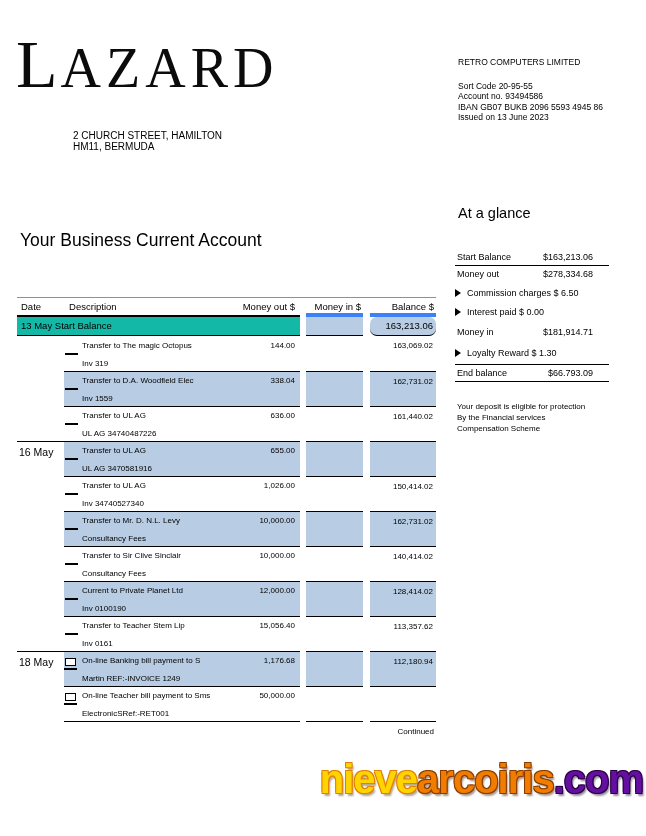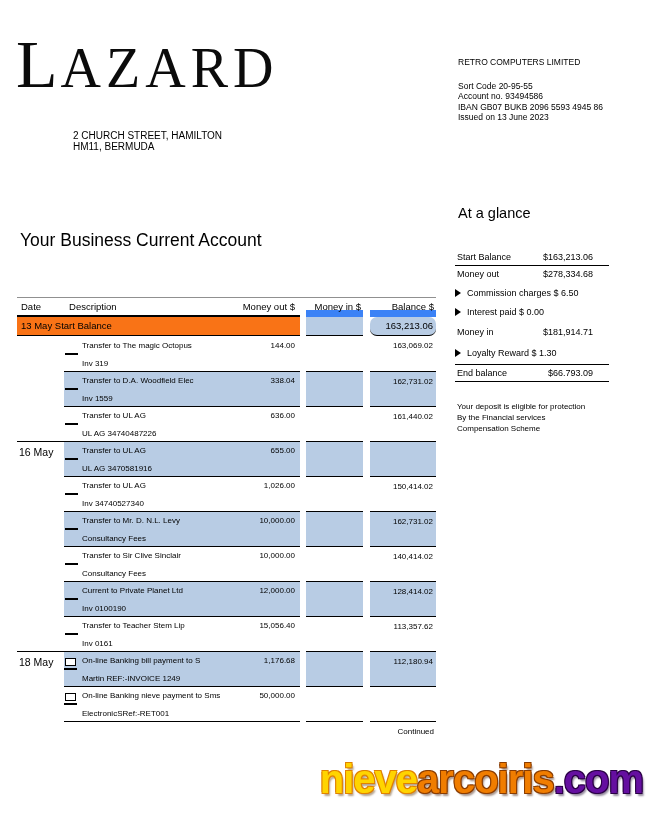--- a/index.html
+++ b/index.html
@@ -24,25 +24,25 @@
   .trow, .thead, .tbottom { display:flex; width:419px; }
   .c-main { width:283px; position:relative; }
   .gap1 { width:6px; } .gap2 { width:7px; }
   .c-in  { width:57px; font-size:8px; }
   .c-bal { width:66px; font-size:8px; text-align:right; }
 
   .thead { border-top:1px solid #909090; height:20px; }
   .thead .c-main { display:flex; align-items:center; border-bottom:2px solid #000; font-size:9.5px; }
   .h-date { margin-left:4px; } .h-desc { margin-left:28px; }
   .h-out  { margin-left:auto; margin-right:5px; }
-  .thead .c-in, .thead .c-bal { border-bottom:7px solid #3b82f6; font-size:9.5px; text-align:right; line-height:18px; padding-right:2px; }
+  .thead .c-in, .thead .c-bal { border-bottom:4px solid #3b82f6; font-size:9.5px; text-align:right; line-height:18px; padding-right:2px; }
   .thead .c-bal { padding-right:2px; }
 
   .start-row { height:19px; }
-  .start-row .c-main { background:#f97316; border-bottom:1px solid #000; font-size:9.5px; line-height:18px; padding-left:4px; }
+  .start-row .c-main { background:#14b8a6; border-bottom:1px solid #000; font-size:9.5px; line-height:18px; padding-left:4px; }
   .start-row .c-in  { background:#b8cce4; border-bottom:1px solid #000; }
   .start-row .c-bal { background:#b8cce4; border-bottom:1px solid #000; font-size:9.5px; line-height:18px; padding-right:3px;border-radius:7px; }
 
   .trow.tx { height:35px; }
   .trow.tx .c-main { display:flex; }
   .trow.tx.blue .c-main { background:linear-gradient(to right, transparent 47px, #b8cce4 47px); }
   .trow.tx.blue .c-in, .trow.tx.blue .c-bal { background:#b8cce4; }
   .sep { position:absolute; top:0; left:47px; right:0; height:1px; background:#000; }
   .group-start .sep { left:0; }
   .trow.tx .c-in, .trow.tx .c-bal { border-top:1px solid #000; }
@@ -310,21 +310,21 @@
     <div class="c-bal">112,180.94</div>
   </div>
         <div class="trow tx">
     <div class="c-main">
       <div class="sep"></div>
       <div class="c-date"></div>
       <div class="c-icon">
               <div class="icon-online"></div>
             </div>
       <div class="c-desc">
-        <div class="d1">On-line Banking nieve payment to Sms</div>
+        <div class="d1">On-line Teacher bill payment to Sms</div>
         <div class="d2">ElectronicSRef:-RET001</div>
       </div>
       <div class="c-out">50,000.00</div>
     </div>
     <div class="gap1"></div>
     <div class="c-in"></div>
     <div class="gap2"></div>
     <div class="c-bal"></div>
   </div>
       </div>

